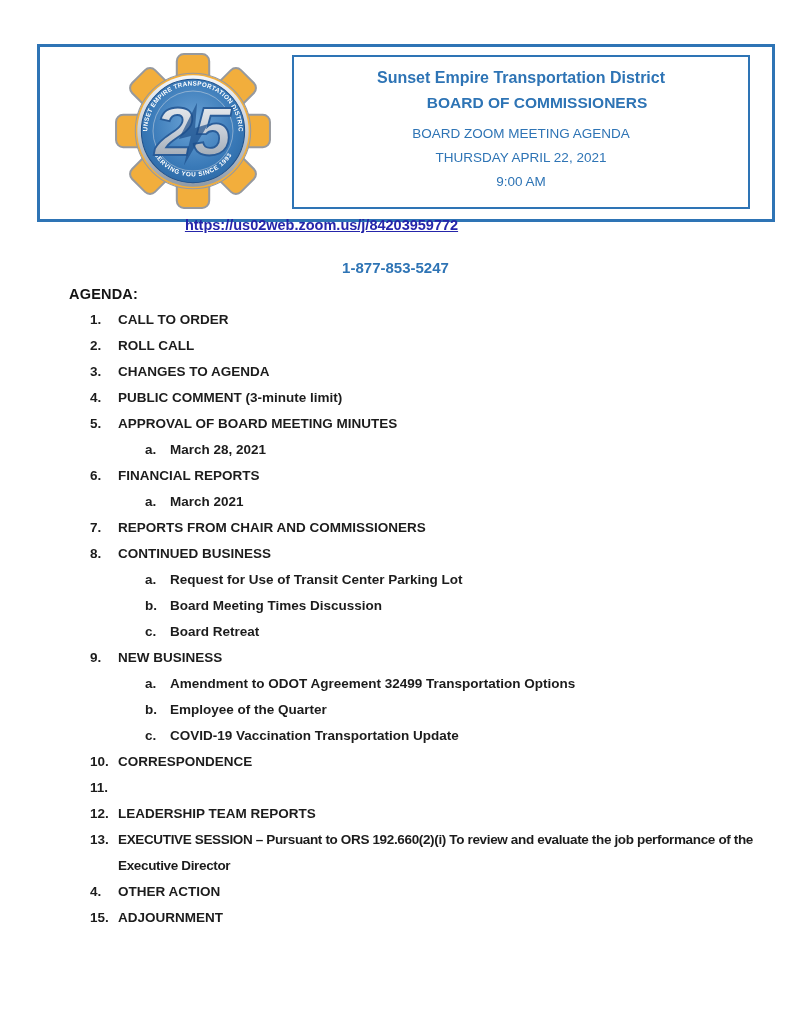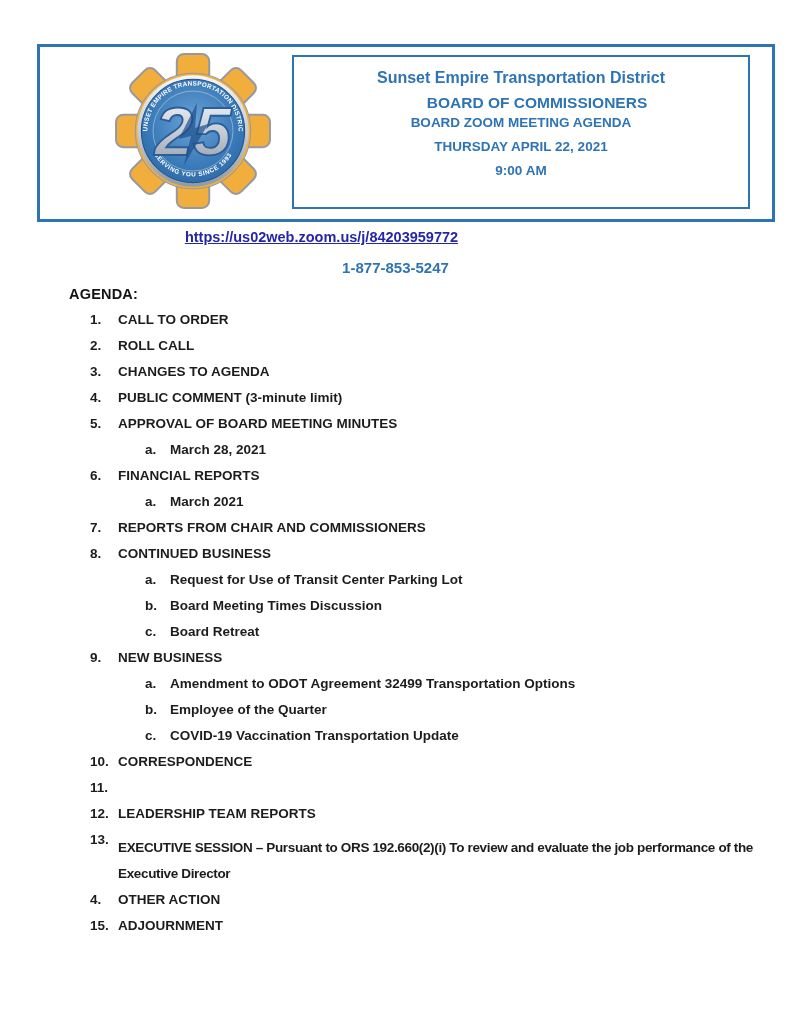--- a/index.html
+++ b/index.html
@@ -15,25 +15,25 @@
   .header-box {
     position:absolute; left:37px; top:44px; width:738px; height:178px;
     border:3px solid #2E74B5; background:#ffffff;
   }
   .logo-wrap { position:absolute; left:72px; top:3px; width:162px; height:162px; }
   .title-box {
     position:absolute; left:252px; top:8px; width:458px; height:154px;
     border:2px solid #2E74B5; text-align:center; padding-top:12px; color:#2E74B5;
   }
   .t1 { font-size:16px;   font-weight:bold; margin-bottom:7px; }
-  .t2 { font-size:15.5px; font-weight:bold; margin-bottom:3px;padding-left:32px; }
-  .t3 { font-size:13.5px; font-weight:bold; margin-bottom:9px; }
-
-  
-  .zoom-link-row { position:absolute; top:228px; left:0; width:643px; text-align:center; }
+  .t2 { font-size:15.5px; font-weight:bold; margin-bottom:14px;padding-left:32px; }
+  .t3 { font-size:13.5px; font-weight:normal; margin-bottom:9px; }
+
+  
+  .zoom-link-row { position:absolute; top:216px; left:0; width:643px; text-align:center; }
   .zoom-link-row a {
     color:#2525AA; font-weight:bold; font-size:14.5px;
     text-decoration:underline; cursor:pointer;
   }
   .phone-row {
     position:absolute; top:259px; left:0; width:791px; text-align:center;
     color:#2E74B5; font-weight:bold; font-size:15px;
   }
 
   
@@ -43,21 +43,21 @@
   }
   .list { position:absolute; left:90px; top:307px; width:690px; }
   .row {
     display:flex; align-items:flex-start;
     font-size:13.5px; font-weight:bold; color:#1c1c1c; line-height:26px;
   }
   .row .num   { flex:0 0 28px; }
   .row .label { flex:0 1 auto; max-width:620px; }
   .row.sub        { padding-left:55px; }
   .row.sub .num   { flex:0 0 25px; }
-  .row .label.long { flex:0 0 652px; max-width:652px; letter-spacing:-0.35px;margin-top:8px; }
+  .row .label.long { flex:0 0 652px; max-width:652px; letter-spacing:-0.35px; }
 
   
   .ring-text { fill:#ffffff; font-weight:bold; }
 </style>
 </head>
 <body>
 
 <div class="page">
 
   <div class="header-box">

